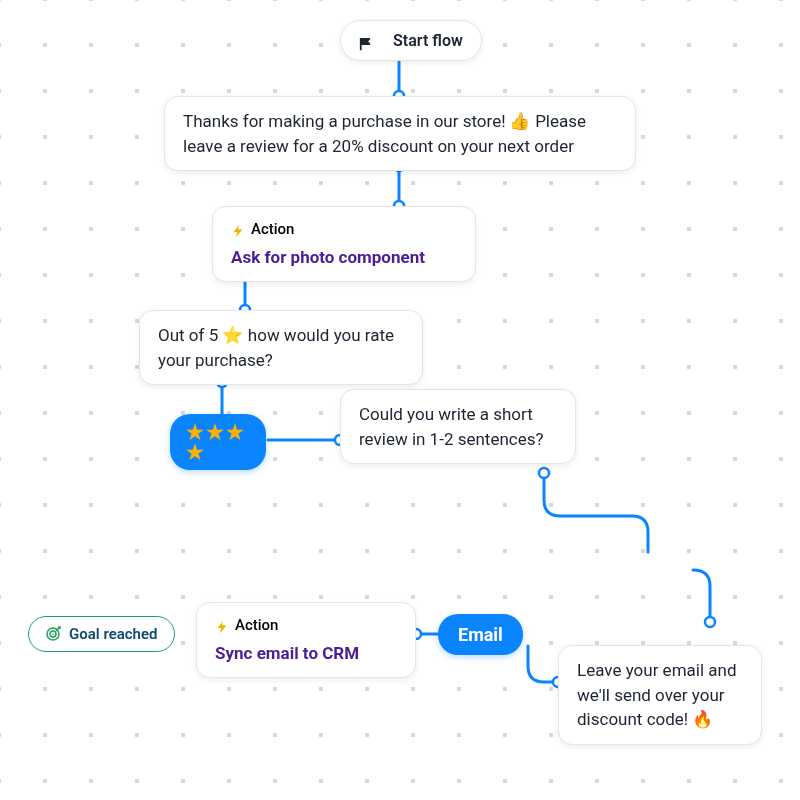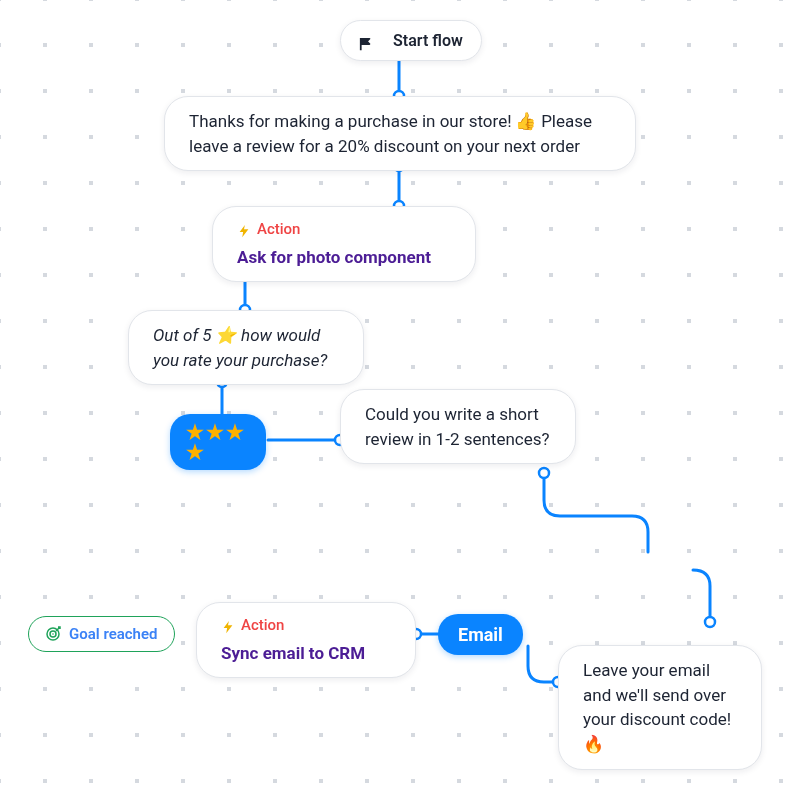--- a/index.html
+++ b/index.html
@@ -40,43 +40,43 @@
   .conn-dot {
     fill: #fff;
     stroke: #0a84ff;
     stroke-width: 2.5;
   }
   
   .node {
     position: absolute;
     background: #fff;
     border: 1px solid #e2e5ea;
-    border-radius: 24px;
-    padding: 12px 24px;
+    border-radius: 14px;
+    padding: 12px 18px;
     box-shadow: 0 2px 6px rgba(20,30,50,0.08);
     font-size: 17px;
     line-height: 1.45;
     color: #1d2433;
   }
   .node.start {
     border-radius: 999px;
     padding: 8px 18px;
     font-weight: 600;
     font-size: 16px;
     display: flex;
     align-items: center;
     gap: 20px;
   }
   .flag-icon {
     width: 14px;
     height: 14px;
     display: inline-block;
   }
   .action-label {
-    color: #ef4444;
+    color: #000000;
     font-size: 15px;
     font-weight: 500;
     display: flex;
     align-items: center;
     gap: 6px;
     margin-bottom: 4px;
   }
   .action-title {
     font-weight: 700;
     font-size: 17px;
@@ -106,21 +106,21 @@
   }
   .star-row { display: flex; gap: 2px; }
   .star-icon {
     color: #ffb100;
     font-size: 20px;
     line-height: 1;
   }
   .goal {
     position: absolute;
     border: 1.5px solid #1fa35a;
-    color: #3b82f6;
+    color: #0c4a6e;
     border-radius: 999px;
     padding: 8px 16px;
     font-size: 15px;
     font-weight: 600;
     background: #fff;
     display: flex;
     align-items: center;
     gap: 8px;
   }
   .target-icon {
@@ -184,21 +184,21 @@
       <span class="bolt-icon">
         <svg viewBox="0 0 16 16" width="14" height="14">
             <path d="M9 1 L3 9 L7 9 L6 15 L13 6 L8 6 Z" fill="#f0b400"></path>
           </svg>
       </span>
       <span>Action</span>
     </div>
     <div class="action-title">Ask for photo component</div>
   </div>
 
-  <div class="node" style="left:128px; top:310px; width:236px;font-style:italic;">
+  <div class="node" style="left:139px; top:310px; width:284px;">
     <span>Out of 5 ⭐ how would you rate your purchase?</span>
   </div>
 
   <div class="chip stars" style="left:170px; top:414px;">
     <div class="star-row">
       <span class="star-icon">★</span>
       <span class="star-icon">★</span>
       <span class="star-icon">★</span>
     </div>
     <div class="star-row">

